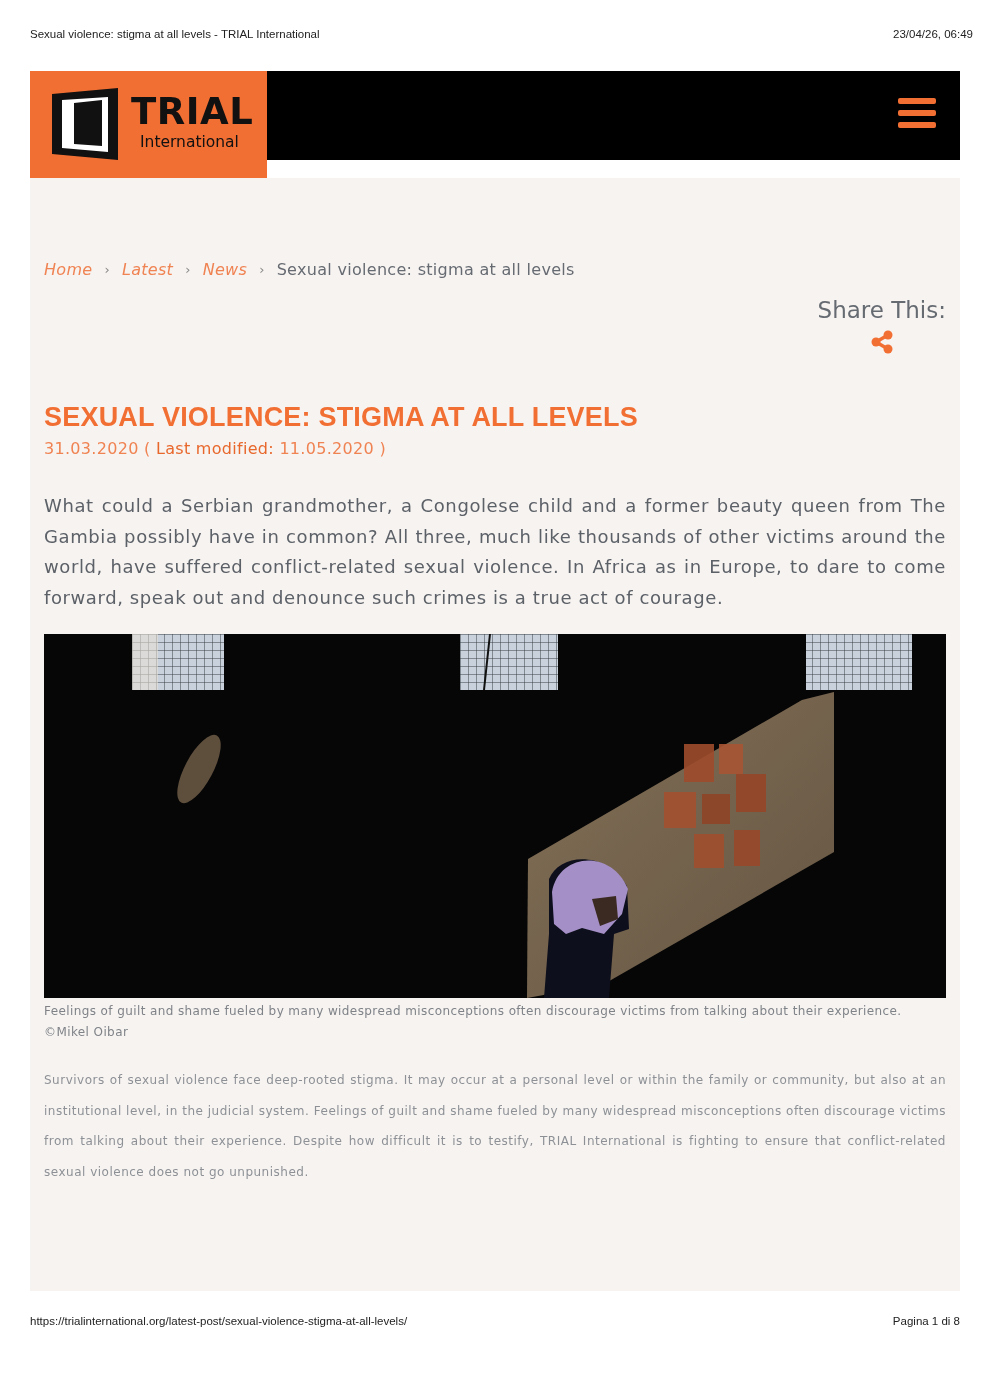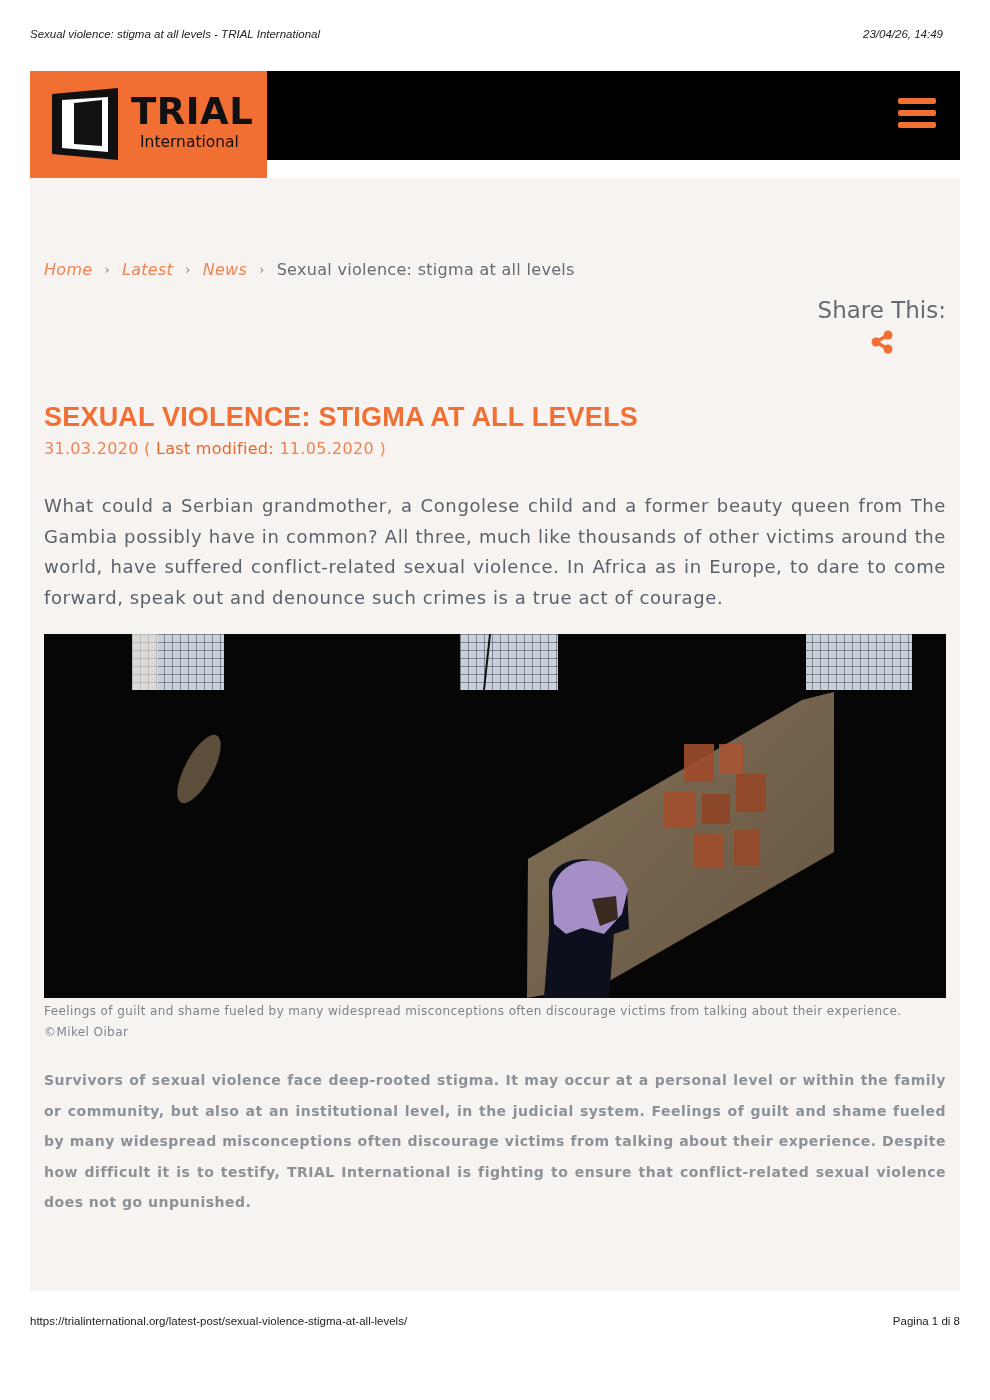--- a/index.html
+++ b/index.html
@@ -1,20 +1,20 @@
 <!DOCTYPE html>
 <html><head>
 <meta charset="utf-8">
 <style>
   * { box-sizing: border-box; margin: 0; padding: 0; }
   html, body { width: 990px; height: 1400px; background: #ffffff; overflow: hidden; }
   body { position: relative; font-family: "DejaVu Sans", sans-serif; color: #222; }
 
-  .print-header { position: absolute; top: 28px; left: 30px; right: 47px; height: 16px;
-    font-family: "Liberation Sans", sans-serif; font-size: 11.5px; color: #222; font-style: italic; }
+  .print-header { position: absolute; top: 28px; left: 30px; right: 17px; height: 16px;
+    font-family: "Liberation Sans", sans-serif; font-size: 11.5px; color: #222; }
   .print-header .ph-title { position: absolute; left: 0; top: 0; }
   .print-header .ph-date { position: absolute; right: 0; top: 0; }
 
   .print-footer { position: absolute; top: 1315px; left: 30px; right: 30px; height: 16px;
     font-family: "Liberation Sans", sans-serif; font-size: 11.5px; color: #222; }
   .print-footer .pf-url { position: absolute; left: 0; top: 0; }
   .print-footer .pf-page { position: absolute; right: 0; top: 0; }
 
   .site-header { position: absolute; top: 71px; left: 30px; width: 930px; height: 89px; background: #000; }
   .logo-box { position: absolute; left: 0; top: 0; width: 237px; height: 107px; background: #f26f33; }
@@ -47,29 +47,29 @@
   .meta .lm { color: #e8682c; }
 
   .lead { position: absolute; left: 14px; top: 313px; width: 902px; font-size: 18px; line-height: 30.5px;
     color: #5c6168; text-align: justify; letter-spacing: 0.6px; }
 
   .hero { position: absolute; left: 14px; top: 456px; width: 902px; height: 364px; background: #050505; overflow: hidden; }
 
   .caption { position: absolute; left: 14px; top: 823px; width: 902px; font-size: 12px; line-height: 21px;
     color: #7f8388; letter-spacing: 0.4px; }
 
-  .body-text { position: absolute; left: 14px; top: 887px; width: 902px; font-size: 14px; line-height: 30.6px;
-    color: #8d9196; text-align: justify; letter-spacing: 0.5px; font-weight: 700; }
+  .body-text { position: absolute; left: 14px; top: 887px; width: 902px; font-size: 12px; line-height: 30.6px;
+    color: #8d9196; text-align: justify; letter-spacing: 0.5px; font-weight: 400; }
 </style>
 </head>
 <body>
 
 <div class="print-header">
   <span class="ph-title">Sexual violence: stigma at all levels - TRIAL International</span>
-  <span class="ph-date">23/04/26, 14:49</span>
+  <span class="ph-date">23/04/26, 06:49</span>
 </div>
 
 <header class="site-header">
   <a class="logo-box">
     <svg class="logo-door" viewBox="0 0 66 72">
       <polygon points="0,6 66,0 66,72 0,66" fill="#111"></polygon>
       <polygon points="10,12 56,9 56,64 10,60" fill="#ffffff"></polygon>
       <polygon points="22,15 50,12 50,58 22,56" fill="#111"></polygon>
     </svg>
     <span class="logo-trial">TRIAL</span>

